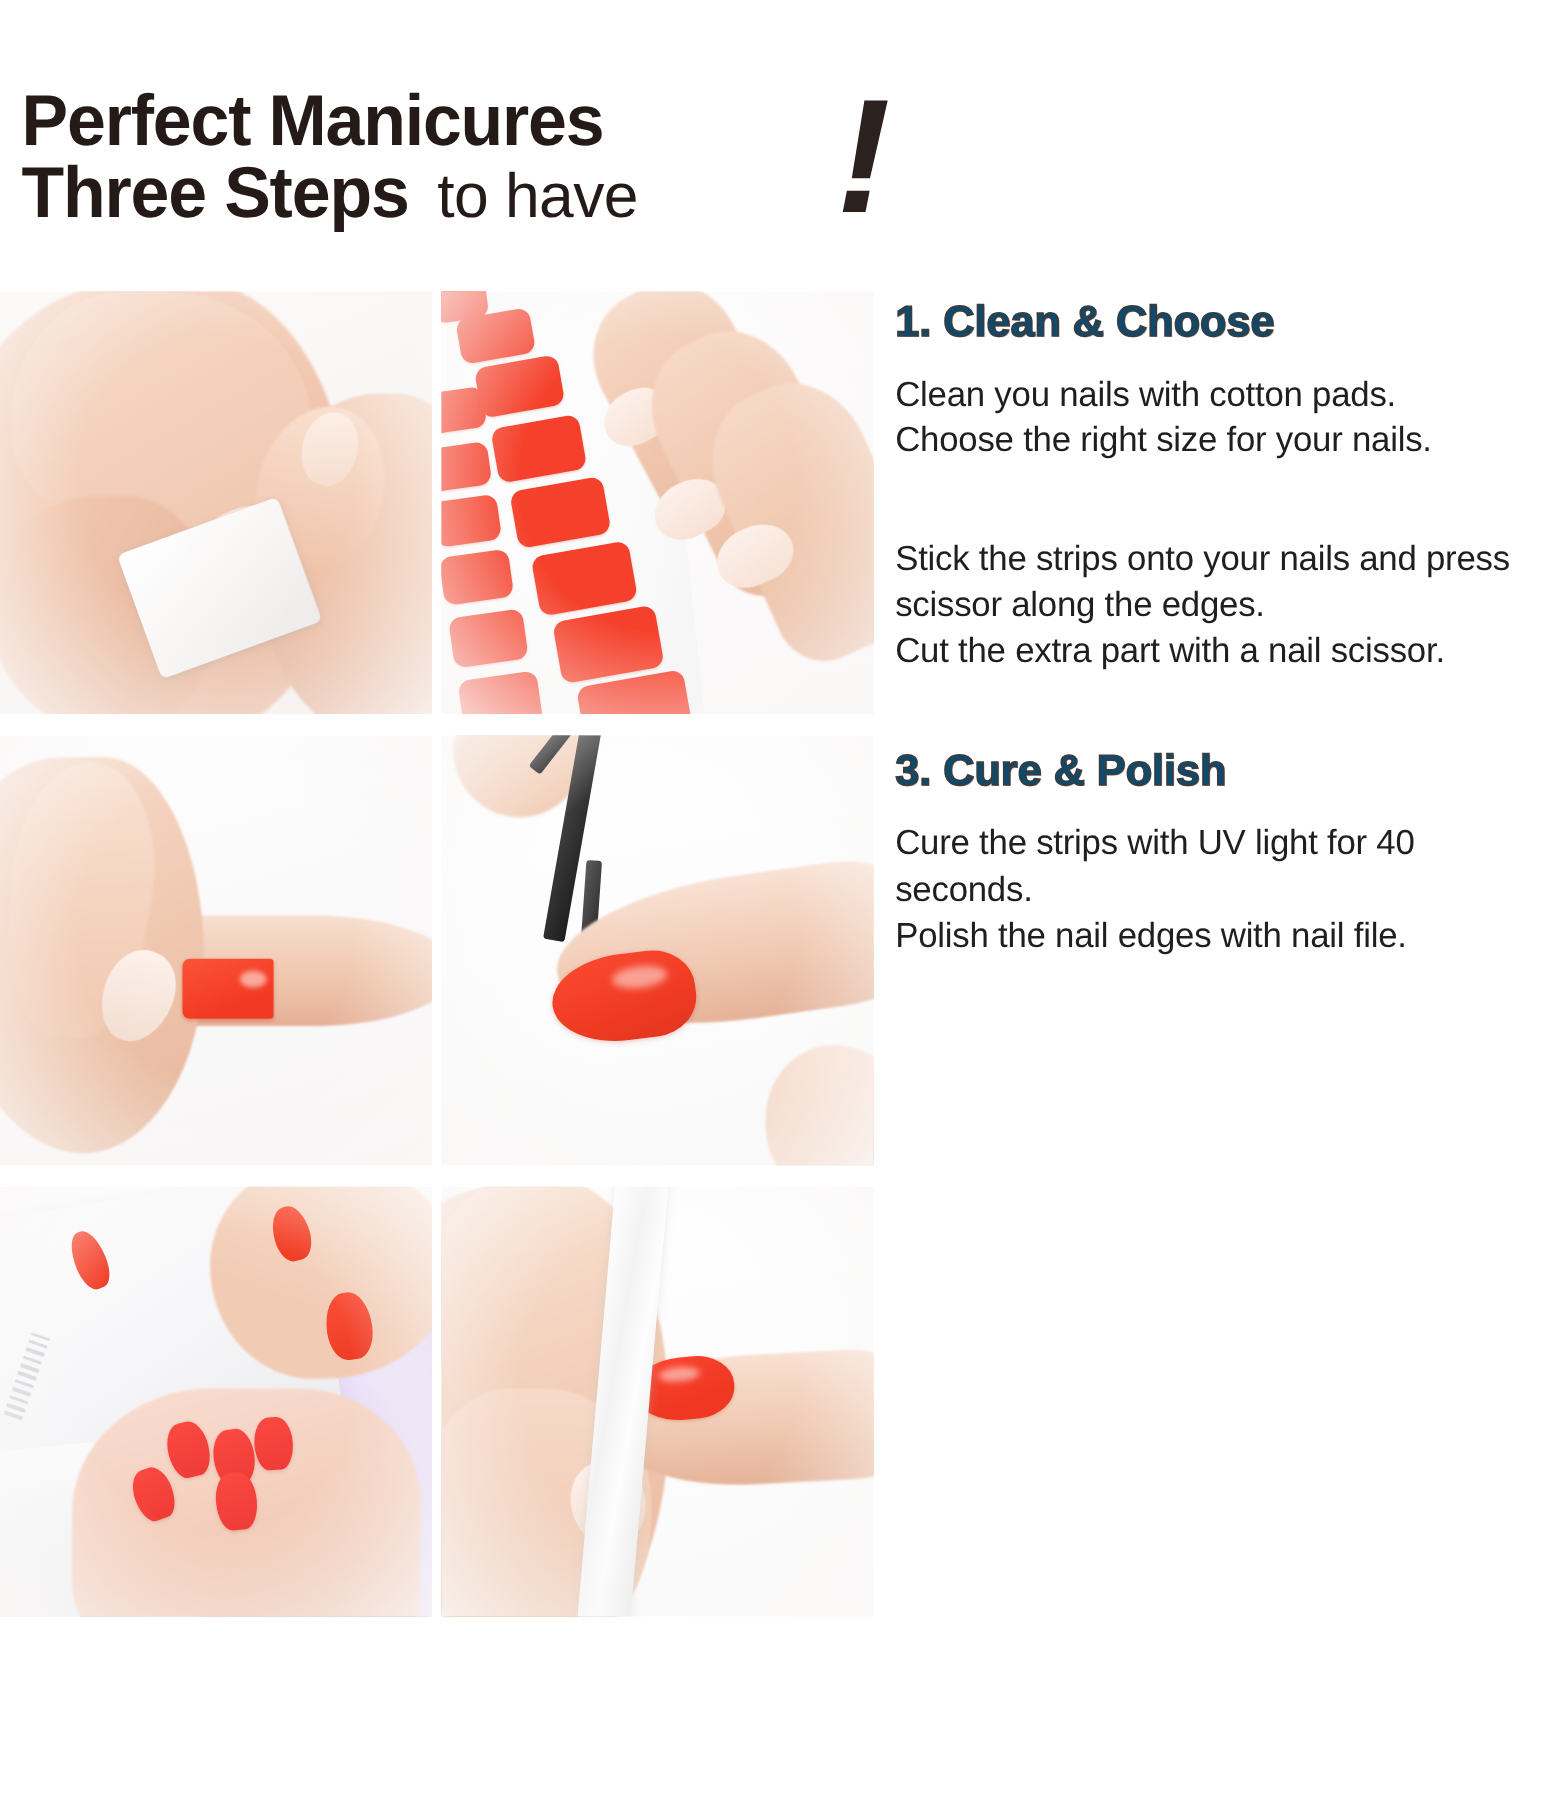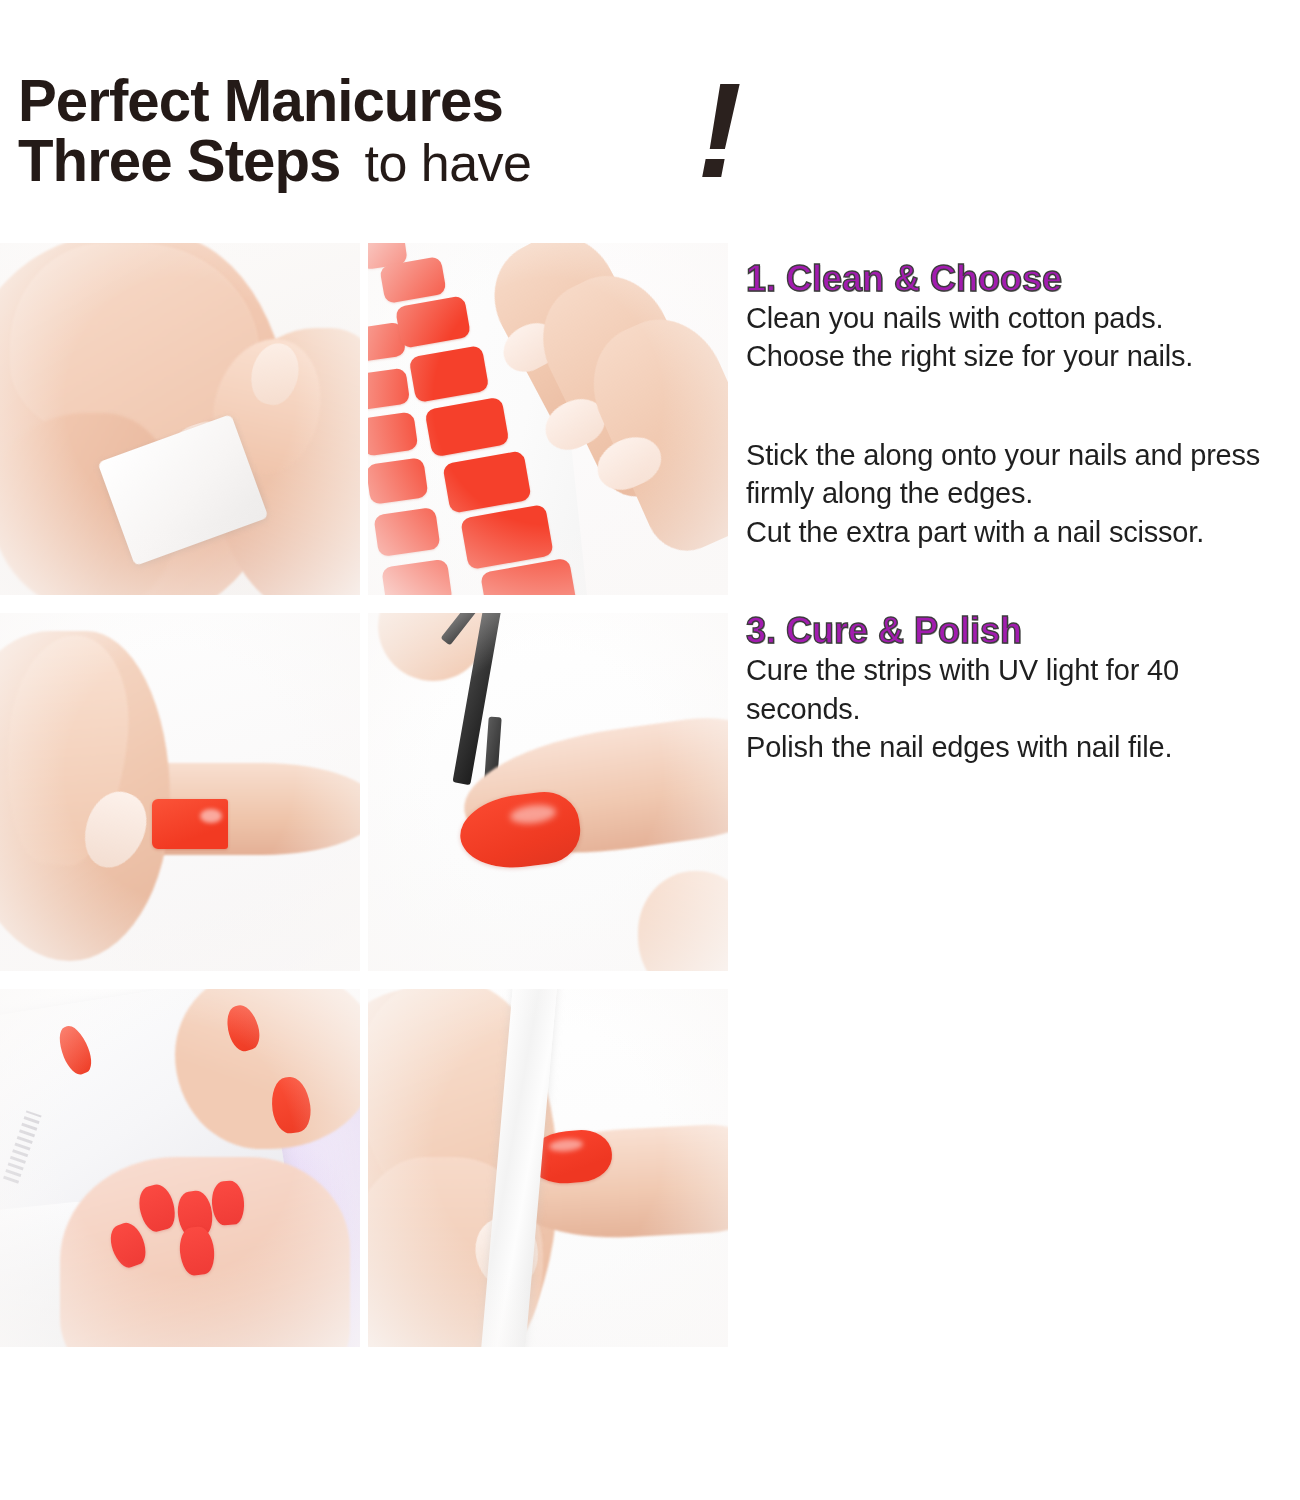--- a/index.html
+++ b/index.html
@@ -295,31 +295,30 @@
   .p6 .rednail3:after {
     content:""; position:absolute; left:22px; top:8px; width:34px; height:12px;
     background:rgba(255,255,255,0.5); border-radius:50%; filter:blur(2.5px);
   }
 
   
   .steps { position:absolute; left:746px; top:248px; width:554px; }
   .step { position:relative; }
   .step-head {
     font-family:"Liberation Sans", sans-serif;
-    font-weight:bold; font-size:36px; color:#a21caf;
+    font-weight:bold; font-size:36px; color:#0c4a6e;
     letter-spacing:0px; line-height:1.1;
     -webkit-text-stroke:1.4px #3c3c3c;
     text-shadow:1px 1px 0 rgba(40,40,40,0.35);
-    margin-top:11px;
   }
   .step-body {
     font-family:"Liberation Sans", sans-serif;
     font-weight:normal; font-size:29px; color:#1f1f1f;
     line-height:1.33; letter-spacing:-0.2px;
-    white-space:pre-line;
+    margin-top:22px; white-space:pre-line;
   }
   .step.s1 { margin-top:0px; }
   .step.s2 { margin-top:60px; }
   .step.s3 { margin-top:60px; }
 </style>
 </head>
 <body>
 
 <div class="title-block">
   <div class="title-line second">
@@ -433,21 +432,21 @@
 
 <div class="steps">
 
   <div class="step s1">
     <div class="step-head">1. Clean &amp; Choose</div>
     <div class="step-body">Clean you nails with cotton pads.
 Choose the right size for your nails.</div>
   </div>
 
   <div class="step s2">
-    <div class="step-body">Stick the along onto your nails and press firmly along the edges.
+    <div class="step-body">Stick the strips onto your nails and press scissor along the edges.
 Cut the extra part with a nail scissor.</div>
   </div>
 
   <div class="step s3">
     <div class="step-head">3. Cure &amp; Polish</div>
     <div class="step-body">Cure the strips with UV light for 40 seconds.
 Polish the nail edges with nail file.</div>
   </div>
 
 </div>

